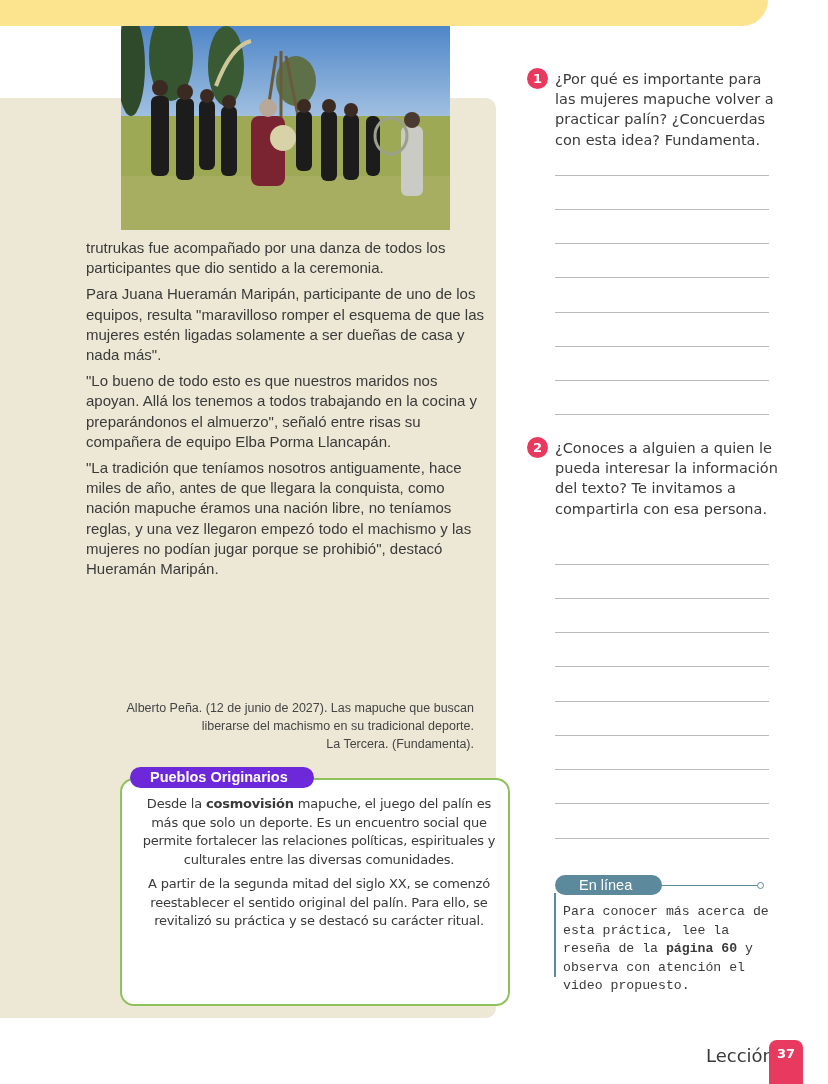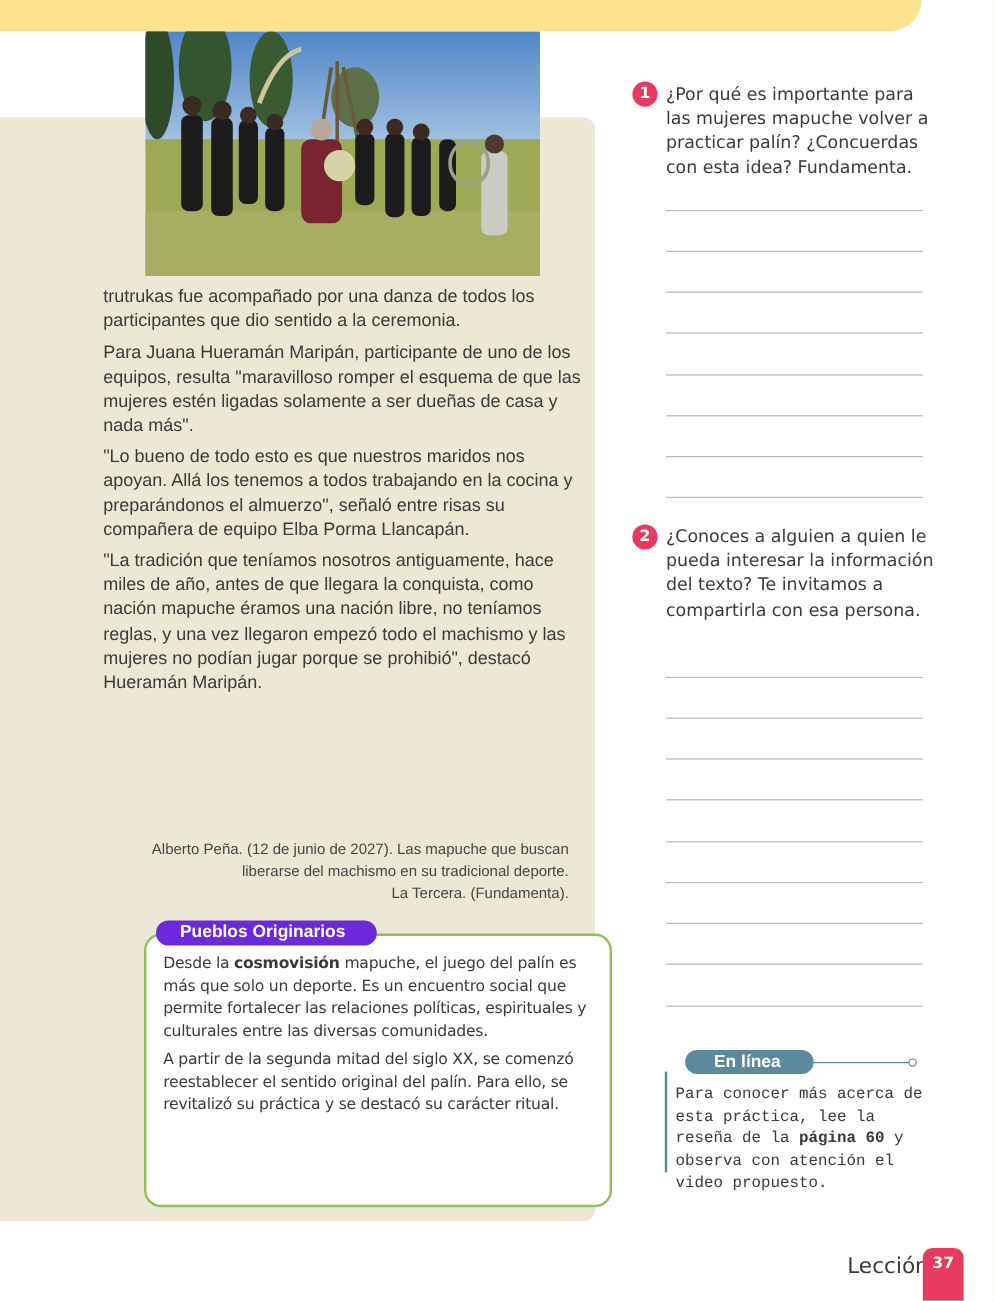--- a/index.html
+++ b/index.html
@@ -22,34 +22,34 @@
   .citation { position: absolute; left: 90px; top: 699px; width: 384px; text-align: right;
     font-family: "Liberation Sans", sans-serif; font-size: 12.5px; line-height: 18px; color: #444; }
 
   .box-po { position: absolute; left: 120px; top: 778px; width: 390px; height: 228px;
     background: #ffffff; border: 2px solid #8dc25a; border-radius: 14px; }
   .box-po-tag { position: absolute; left: 130px; top: 767px; width: 184px; height: 21px;
     background: #6d28d9; border-radius: 11px; color: #fff; font-family: "Liberation Sans", sans-serif;
     font-weight: bold; font-size: 14.5px; line-height: 21px; padding-left: 20px; }
   .box-po-body { position: absolute; left: 136px; top: 795px; width: 366px;
     font-family: "DejaVu Sans", sans-serif; font-size: 13px; line-height: 18.5px; color: #3a3a3a; letter-spacing: -0.2px; }
-  .box-po-body p { margin-bottom: 6px; }
+  .box-po-body p { margin-bottom: 6px; text-align: center; }
 
   .question { position: absolute; left: 527px; width: 250px; }
   .q-num { position: absolute; left: 0; top: 0; width: 21px; height: 21px; border-radius: 50%;
     background: #e83a5f; color: #fff; font-weight: bold; font-size: 13px; line-height: 21px; text-align: center;
     font-family: "DejaVu Sans", sans-serif; }
   .q-text { position: absolute; left: 28px; top: 1px; width: 225px;
     font-family: "DejaVu Sans", sans-serif; font-size: 14.5px; line-height: 20.2px; color: #3a3a3a; }
 
   .ans-line { position: absolute; left: 555px; width: 214px; height: 1px; background: #b9b9b9; }
 
   .en-linea-tag { position: absolute; left: 555px; top: 875px; width: 107px; height: 20px;
     background: #5c8a9c; border-radius: 10px; color: #fff; font-family: "Liberation Sans", sans-serif;
-    font-weight: bold; font-size: 14.5px; line-height: 20px; padding-left: 24px; margin-left: 16px; }
+    font-weight: normal; font-size: 14.5px; line-height: 20px; padding-left: 24px; }
   .en-linea-rule { position: absolute; left: 662px; top: 885px; width: 96px; height: 1px; background: #5c8a9c; }
   .en-linea-dot { position: absolute; left: 757px; top: 882px; width: 7px; height: 7px; border-radius: 50%;
     border: 1.5px solid #5c8a9c; background: #fff; }
   .en-linea-vbar { position: absolute; left: 554px; top: 893px; width: 2px; height: 84px; background: #5c8a9c; }
   .en-linea-body { position: absolute; left: 563px; top: 903px; width: 210px;
     font-family: Liberation Mono, monospace; font-size: 13.2px; line-height: 18.6px; color: #3a3a3a; }
 
   .footer-lesson { position: absolute; left: 706px; top: 1045px; font-family: "DejaVu Sans", sans-serif;
     font-size: 18px; color: #3a3a3a; text-align: center; }
   .page-num { position: absolute; left: 769px; top: 1040px; width: 34px; height: 44px;

